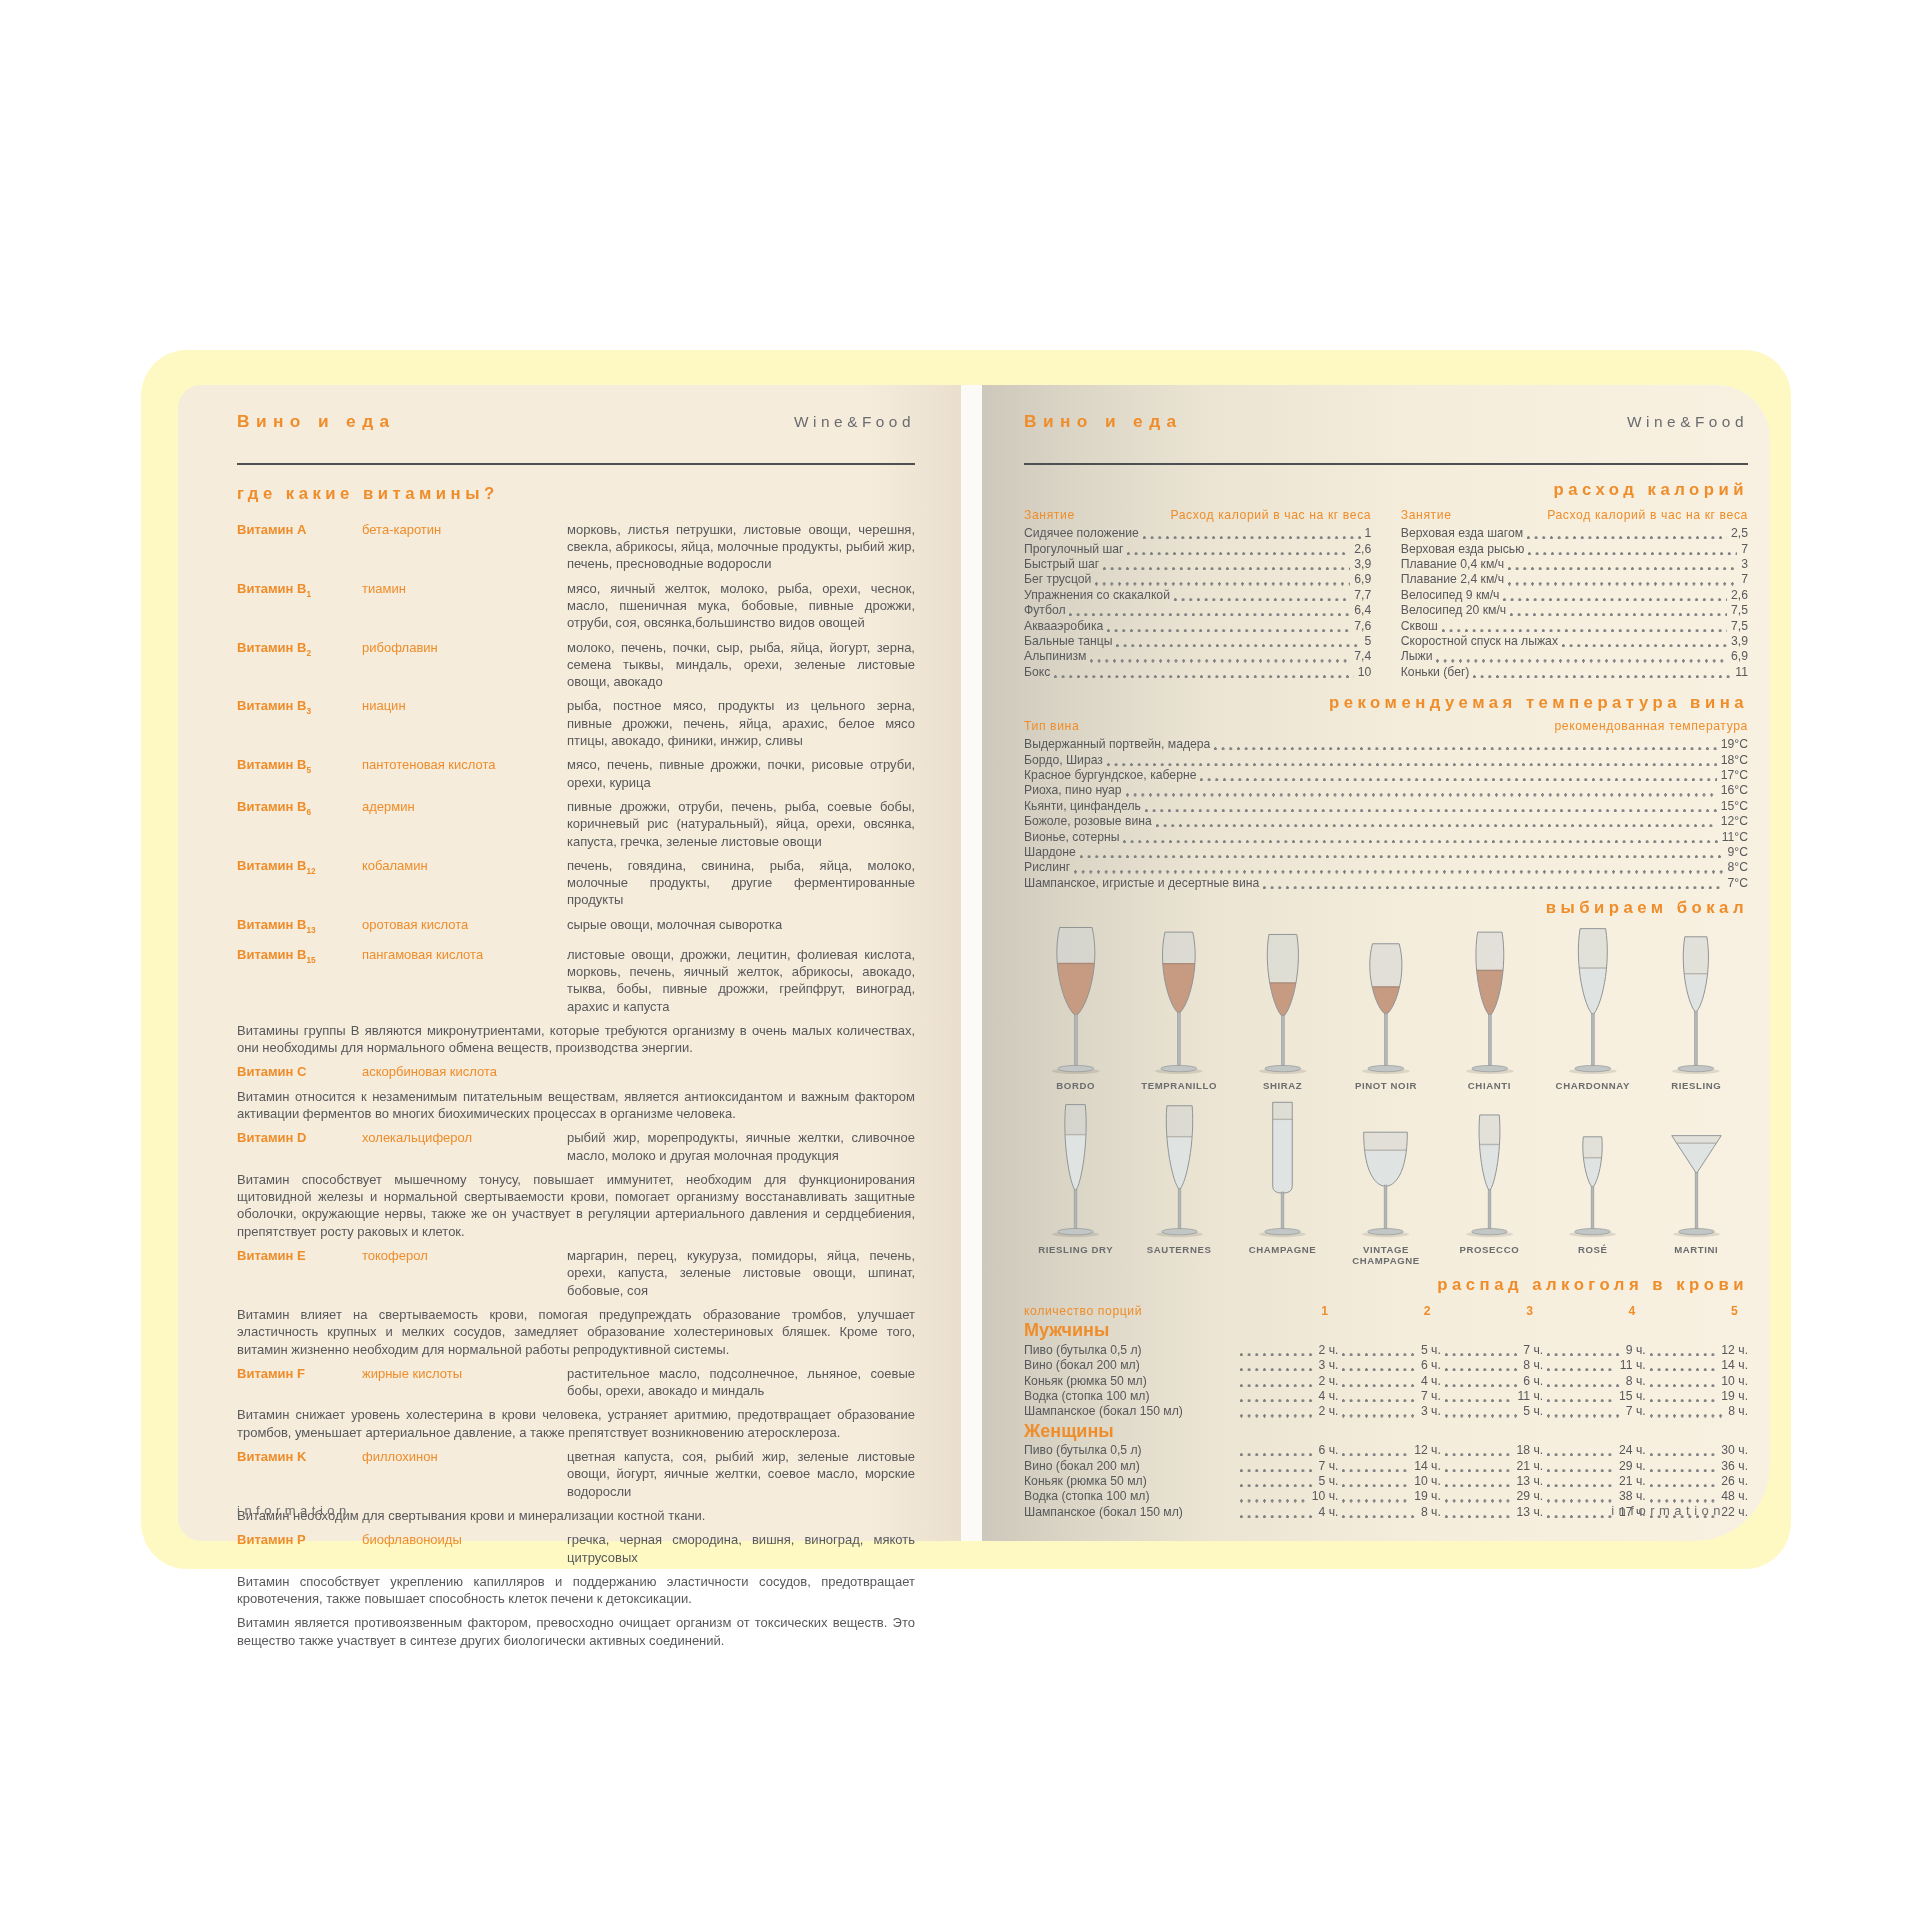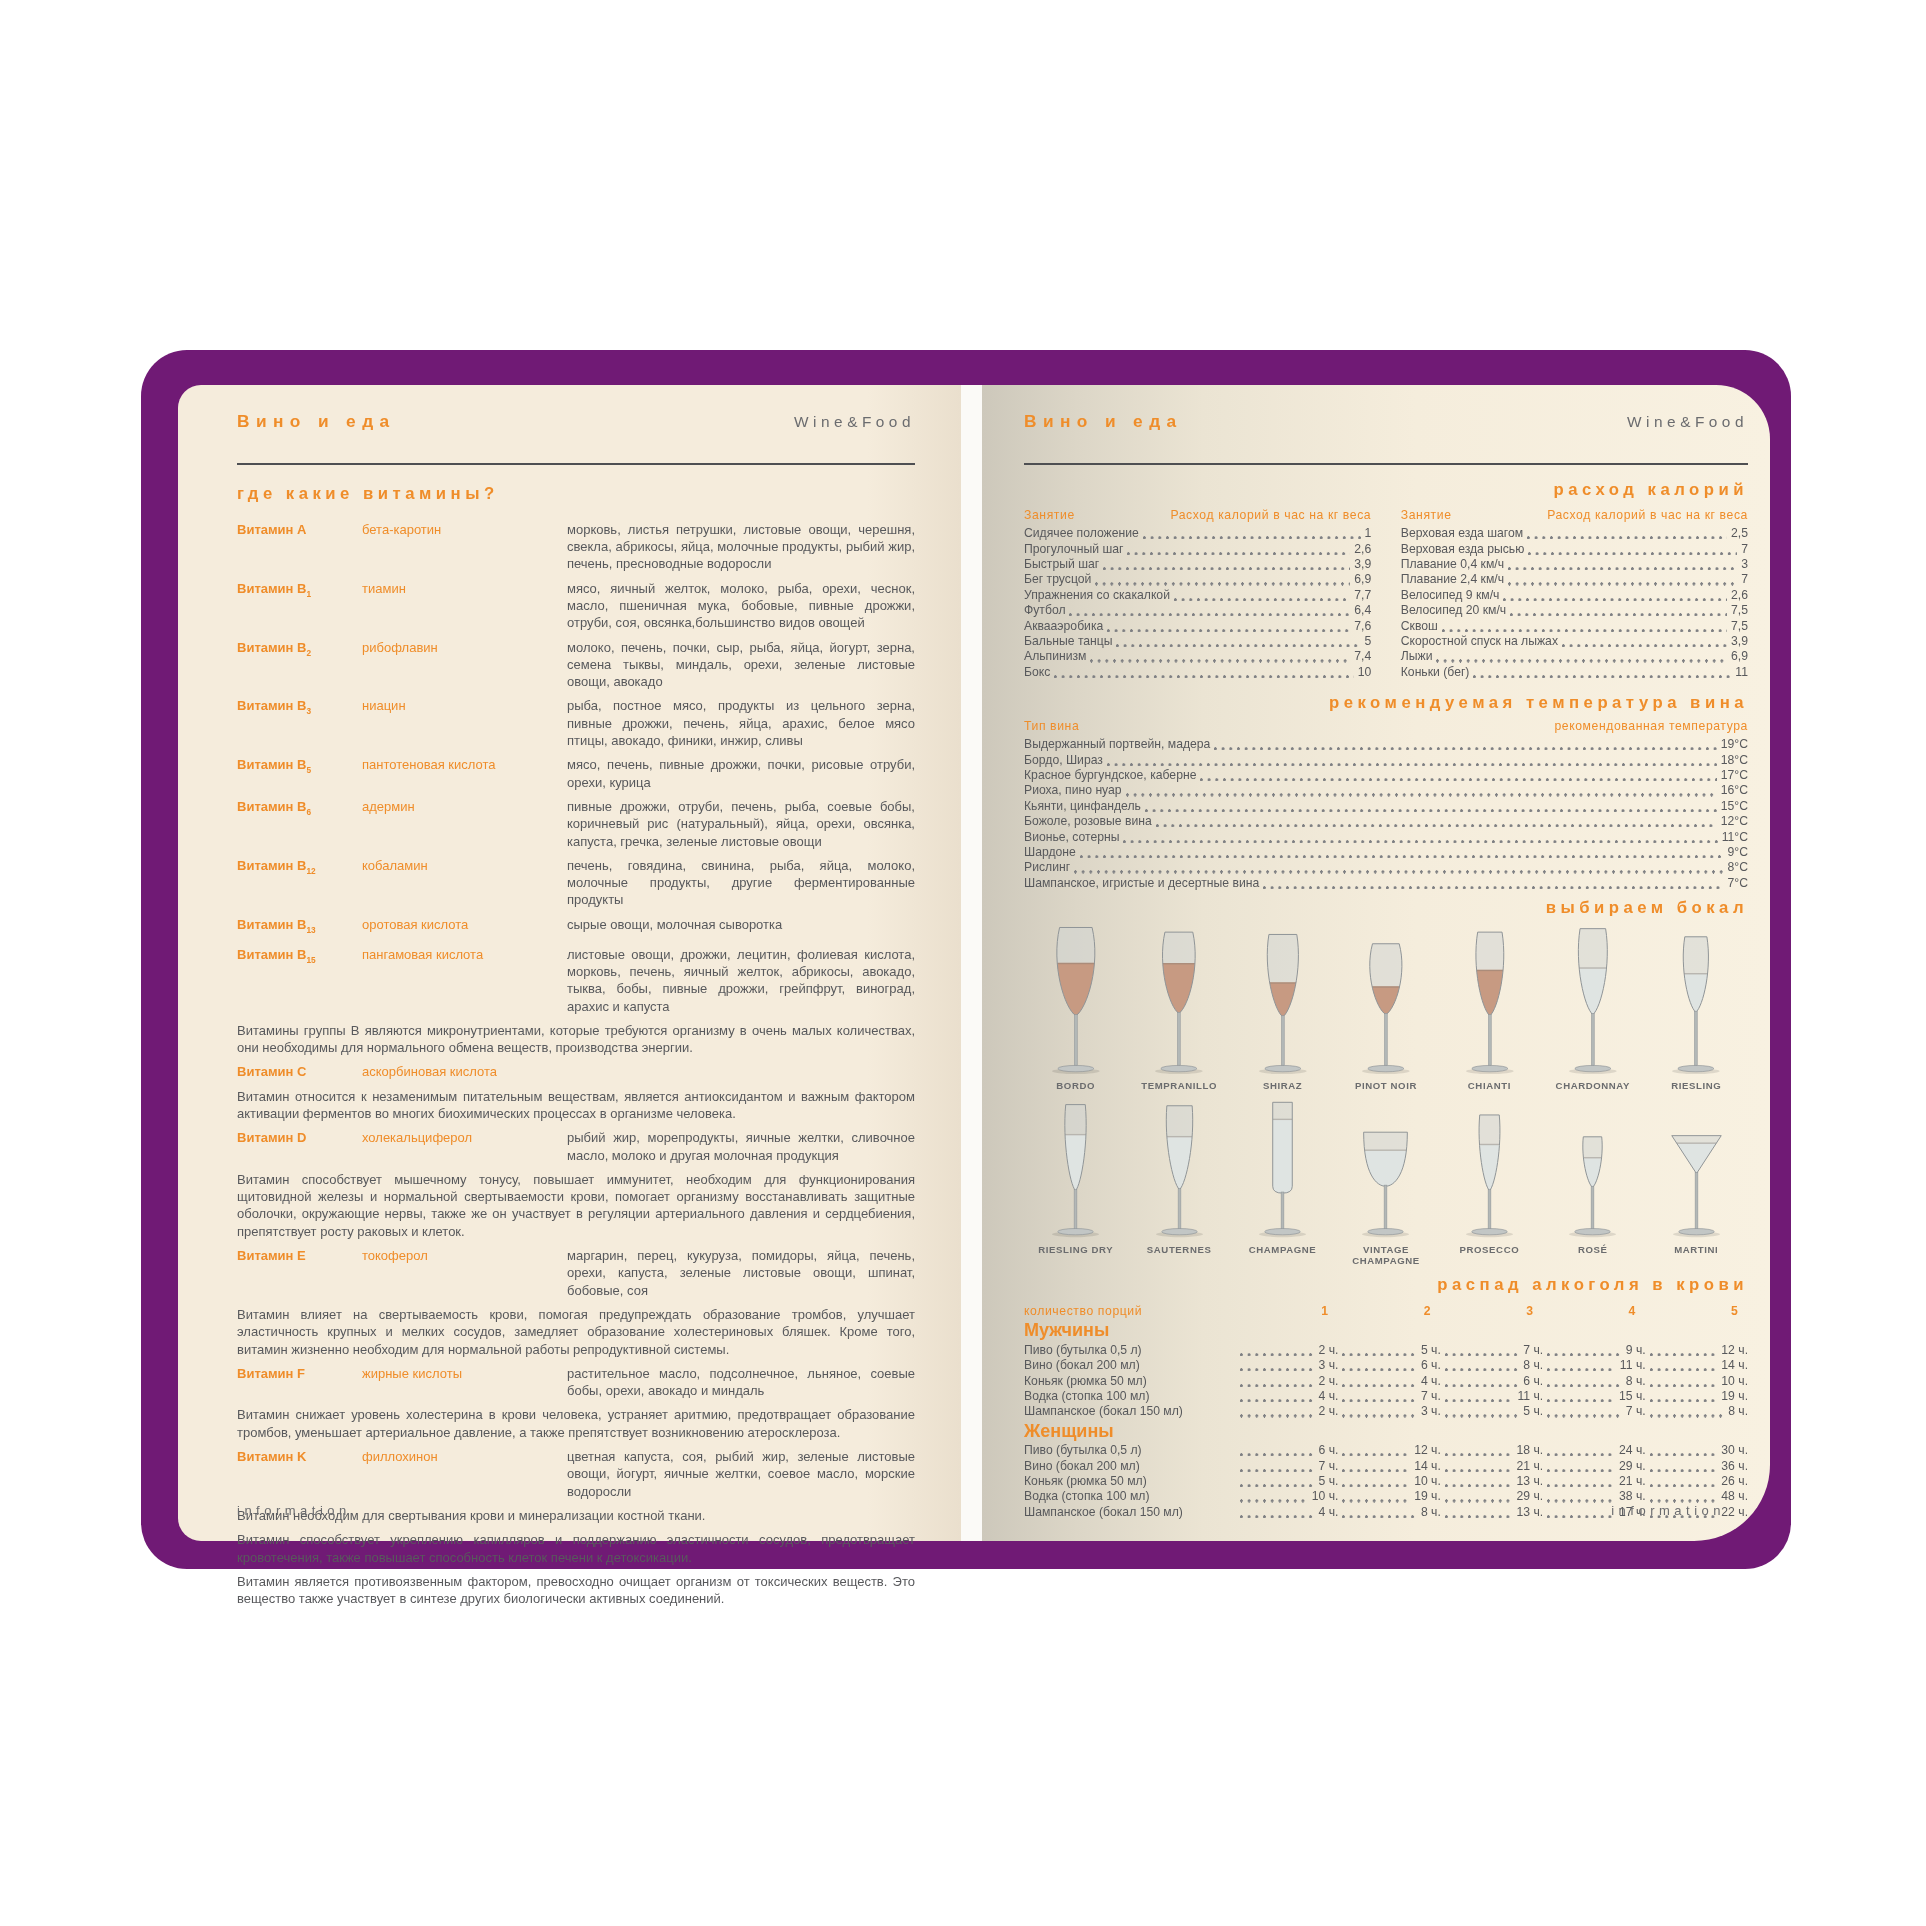--- a/index.html
+++ b/index.html
@@ -1,17 +1,17 @@
 <!DOCTYPE html>
 <html style="font-size:10.3px"><head>
 <meta charset="utf-8">
 <style>
   html,body{margin:0;padding:0;width:1926px;height:1926px;background:#ffffff;overflow:hidden;
     font-family:"Liberation Sans","DejaVu Sans",sans-serif;color:#58595c;}
-  .notebook{position:absolute;left:141px;top:350px;width:1650px;height:1219px;background:#701a75;border-radius:46px;}
+  .notebook{position:absolute;left:141px;top:350px;width:1650px;height:1219px;background:#fef9c3;border-radius:46px;}
   .page{position:absolute;top:35px;height:1156px;}
   .page-left{left:37px;width:783px;background:linear-gradient(90deg,#f5ecdc 0%,#f5ecdc 88%,#eadfcd 100%);border-radius:23px 0 0 23px;}
   .spine{position:absolute;left:820px;top:35px;width:21px;height:1156px;background:#fbfaf7;}
   .page-right{left:841px;width:788px;background:linear-gradient(90deg,#cdc8bb 0%,#dcd6c7 12%,#ebe4d3 28%,#f5eddc 55%,#f8f1e1 100%);border-radius:0 54px 76px 0;}
   .inner{position:absolute;inset:0;}
   .inner-l{padding:26px 46px 0 59px;}
   .inner-r{padding:26px 22px 0 42px;}
   .page-head{display:flex;justify-content:space-between;align-items:baseline;height:22px;}
   .head-title{color:#ef8d2a;font-weight:bold;font-size:17.3px;letter-spacing:6.4px;}
   .head-brand{color:#6b6c6f;font-size:15.4px;letter-spacing:4.5px;}
@@ -137,20 +137,25 @@
             <div class="vsyn">жирные кислоты</div>
             <div class="vfoods">растительное масло, подсолнечное, льняное, соевые бобы, орехи, авокадо и миндаль</div>
           </div>
           <p class="vnote">Витамин снижает уровень холестерина в крови человека, устраняет аритмию, предотвращает образование тромбов, уменьшает артериальное давление, а также препятствует возникновению атеросклероза.</p>
           <div class="vit">
             <div class="vname">Витамин K</div>
             <div class="vsyn">филлохинон</div>
             <div class="vfoods">цветная капуста, соя, рыбий жир, зеленые листовые овощи, йогурт, яичные желтки, соевое масло, морские водоросли</div>
           </div>
           <p class="vnote">Витамин необходим для свертывания крови и минерализации костной ткани.</p>
+          <div class="vit">
+            <div class="vname">Витамин P</div>
+            <div class="vsyn">биофлавоноиды</div>
+            <div class="vfoods">гречка, черная смородина, вишня, виноград, мякоть цитрусовых</div>
+          </div>
           <p class="vnote">Витамин способствует укреплению капилляров и поддержанию эластичности сосудов, предотвращает кровотечения, также повышает способность клеток печени к детоксикации.</p>
           <p class="vnote">Витамин является противоязвенным фактором, превосходно очищает организм от токсических веществ. Это вещество также участвует в синтезе других биологически активных соединений.</p>
         </div>
       <div class="footer foot-l">information</div>
     </div>
   </div>
 
   <div class="spine"></div>
 
   <div class="page page-right">

